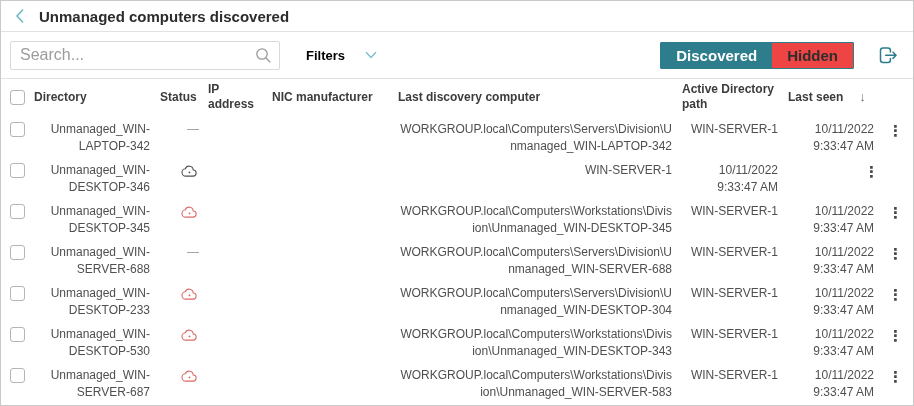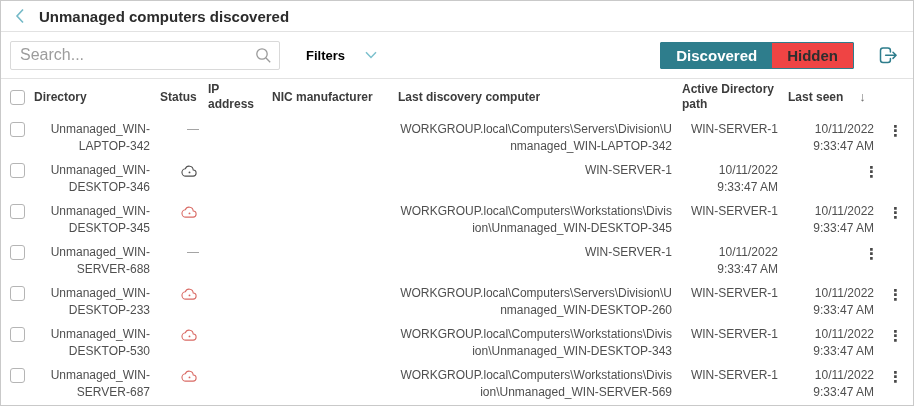--- a/index.html
+++ b/index.html
@@ -171,41 +171,42 @@
 
   <div class="grid-row">
     <span class="checkbox"></span>
     <div class="cell cell-computer">Unmanaged_WIN-SERVER-688</div>
     <div class="cell">
       <span class="status-dash">—</span>
       
     </div>
     <div class="cell"></div>
     <div class="cell"></div>
+    <div class="cell cell-adpath">WORKGROUP.local\Computers\Servers\Division\Unmanaged_WIN-SERVER-688</div>
     <div class="cell">WIN-SERVER-1</div>
     <div class="cell">
       <div>10/11/2022</div>
       <div>9:33:47 AM</div>
     </div>
     <span class="kebab">⋮</span>
   </div>
 
   <div class="grid-row">
     <span class="checkbox"></span>
     <div class="cell cell-computer">Unmanaged_WIN-DESKTOP-233</div>
     <div class="cell">
       
       <svg class="cloud-icon" width="17" height="13" viewBox="0 0 18 14" style="color: rgb(217, 106, 100);">
         <path d="M5.2 12 h7.4 a3.3 3.3 0 0 0 .4-6.6 A4.4 4.4 0 0 0 4.5 4.1 A3.6 3.6 0 0 0 5.2 12 Z" fill="none" stroke="currentColor" stroke-width="1.2" stroke-linejoin="round"></path>
         <circle cx="9" cy="8" r="1" fill="currentColor"></circle>
       </svg>
     </div>
     <div class="cell"></div>
     <div class="cell"></div>
-    <div class="cell cell-adpath">WORKGROUP.local\Computers\Servers\Division\Unmanaged_WIN-DESKTOP-260</div>
+    <div class="cell cell-adpath">WORKGROUP.local\Computers\Servers\Division\Unmanaged_WIN-DESKTOP-304</div>
     <div class="cell">WIN-SERVER-1</div>
     <div class="cell">
       <div>10/11/2022</div>
       <div>9:33:47 AM</div>
     </div>
     <span class="kebab">⋮</span>
   </div>
 
   <div class="grid-row">
     <span class="checkbox"></span>
@@ -233,21 +234,21 @@
     <div class="cell cell-computer">Unmanaged_WIN-SERVER-687</div>
     <div class="cell">
       
       <svg class="cloud-icon" width="17" height="13" viewBox="0 0 18 14" style="color: rgb(217, 106, 100);">
         <path d="M5.2 12 h7.4 a3.3 3.3 0 0 0 .4-6.6 A4.4 4.4 0 0 0 4.5 4.1 A3.6 3.6 0 0 0 5.2 12 Z" fill="none" stroke="currentColor" stroke-width="1.2" stroke-linejoin="round"></path>
         <circle cx="9" cy="8" r="1" fill="currentColor"></circle>
       </svg>
     </div>
     <div class="cell"></div>
     <div class="cell"></div>
-    <div class="cell cell-adpath">WORKGROUP.local\Computers\Workstations\Division\Unmanaged_WIN-SERVER-569</div>
+    <div class="cell cell-adpath">WORKGROUP.local\Computers\Workstations\Division\Unmanaged_WIN-SERVER-583</div>
     <div class="cell">WIN-SERVER-1</div>
     <div class="cell">
       <div>10/11/2022</div>
       <div>9:33:47 AM</div>
     </div>
     <span class="kebab">⋮</span>
   </div>
 </div>
   </div>
 

